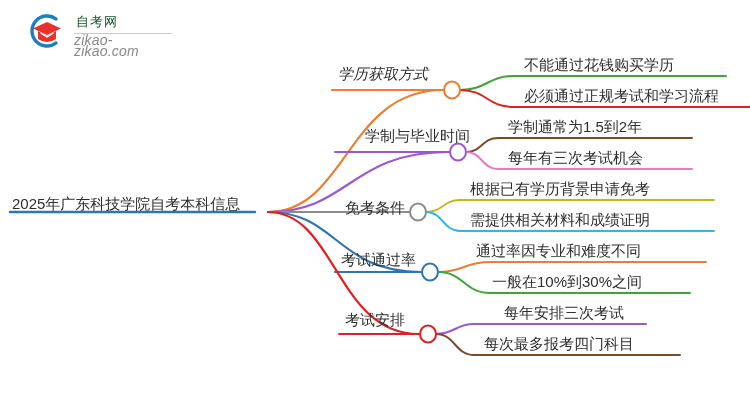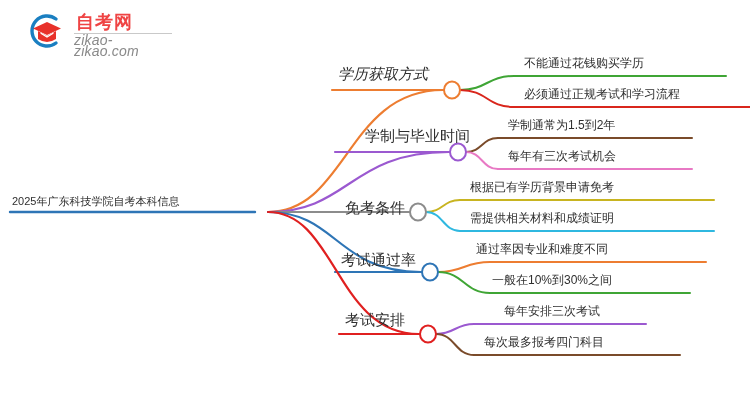--- a/index.html
+++ b/index.html
@@ -34,23 +34,23 @@
     height: 38px;
   }
   #logo-text-wrap {
     position: absolute;
     left: 48px;
     top: 4px;
     width: 100px;
     height: 38px;
   }
   #logo-title {
-    font-size: 18px;
-    font-weight: bold;
-    color: #ef4444;
+    font-size: 13px;
+    font-weight: normal;
+    color: #14532d;
     letter-spacing: 1px;
     line-height: 20px;
     padding-left: 2px;
   }
   #logo-rule {
     width: 98px;
     height: 1px;
     background: #c9c9c9;
     margin: 1px 0 1px 0;
   }
@@ -72,29 +72,29 @@
   }
 
   
   .node-label {
     position: absolute;
     color: #2f2f2f;
     white-space: nowrap;
     line-height: 1;
   }
   .root-label {
-    font-size: 11px;
+    font-size: 15px;
     left: 12px;
     top: 198px;
   }
   .branch-label {
     font-size: 15px;
   }
   .leaf-label {
-    font-size: 12px;
+    font-size: 15px;
   }
 </style>
 </head>
 <body>
 
 <div id="app">
 
   <div id="logo">
     <svg id="logo-mark" viewBox="0 0 42 38">
       <path d="M30 7 A15 15 0 1 0 30 31" fill="none" stroke="#1a7fc1" stroke-width="3.4" stroke-linecap="round"></path>

